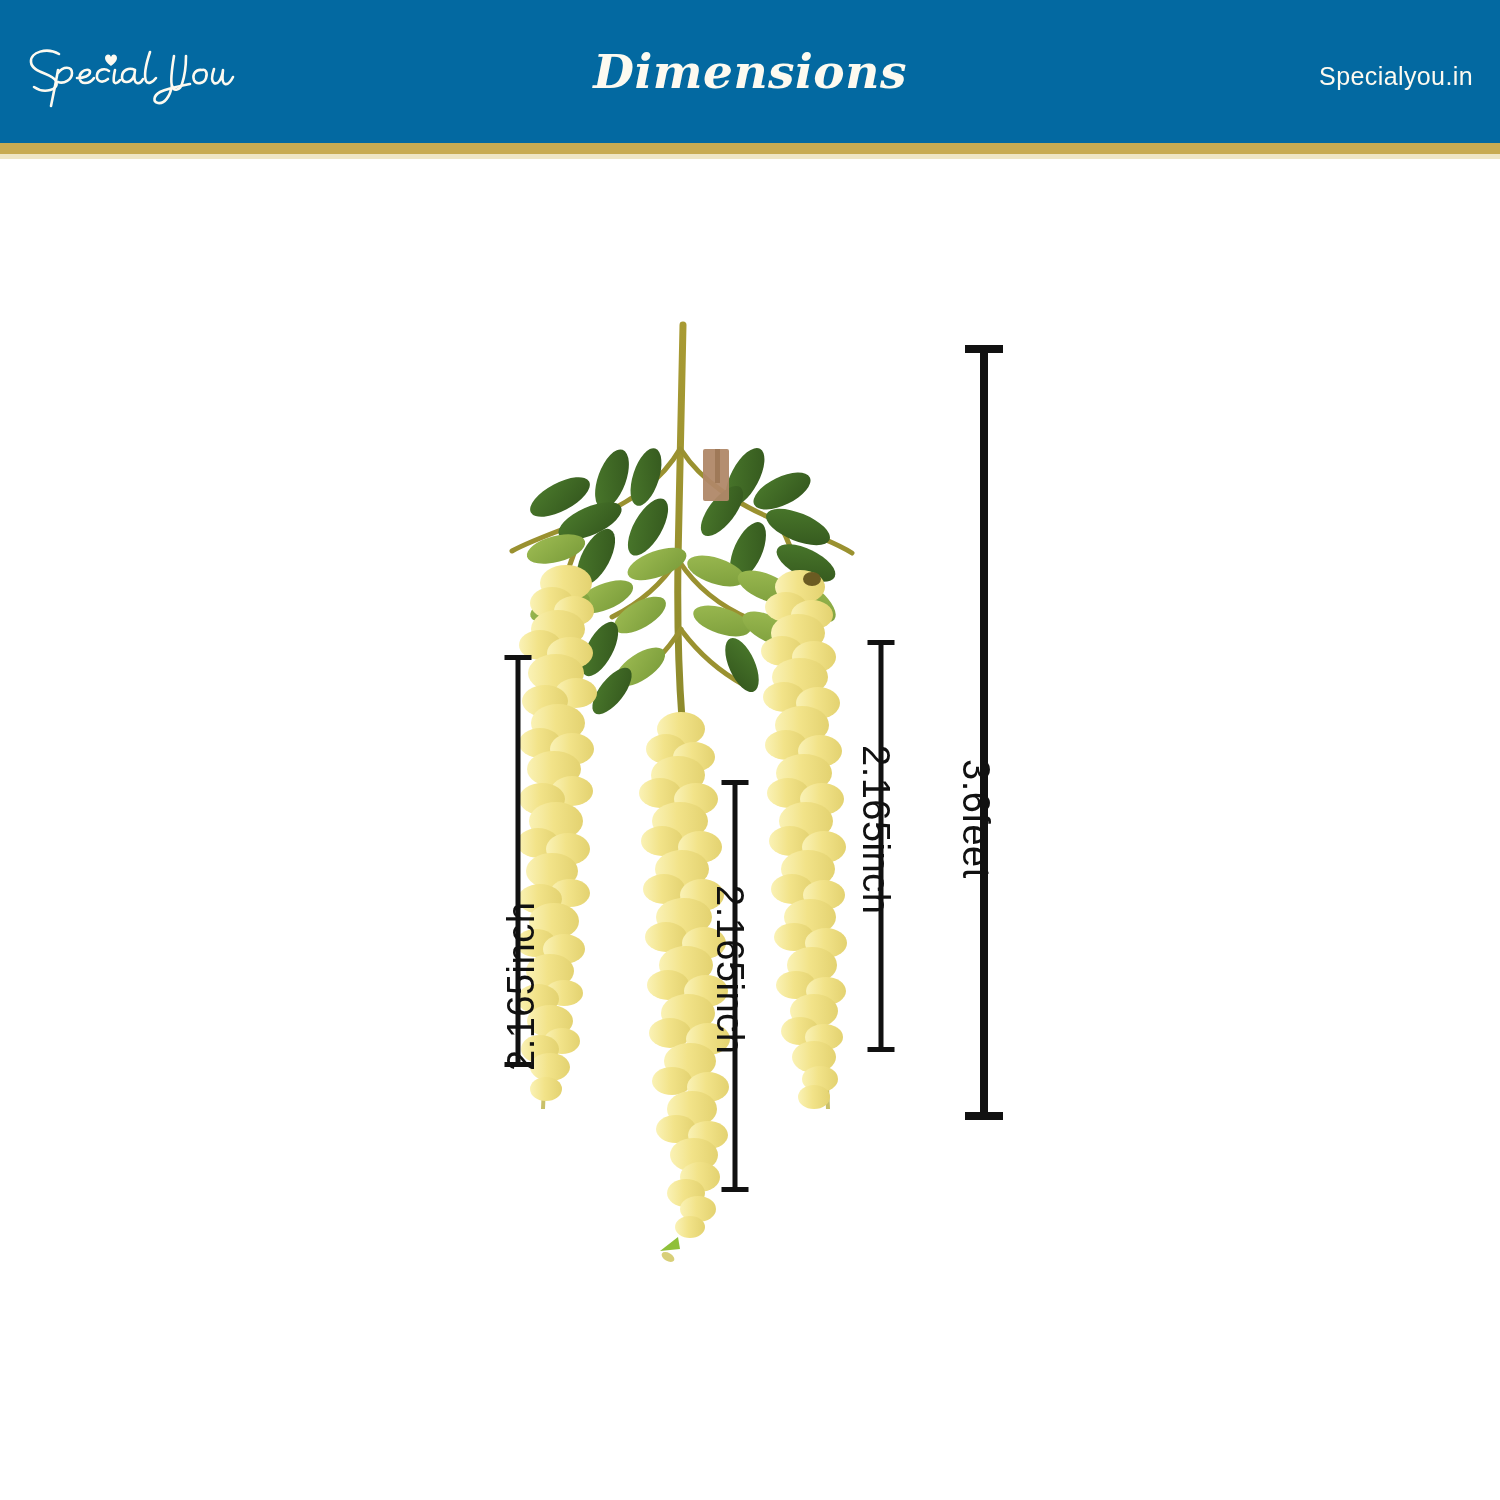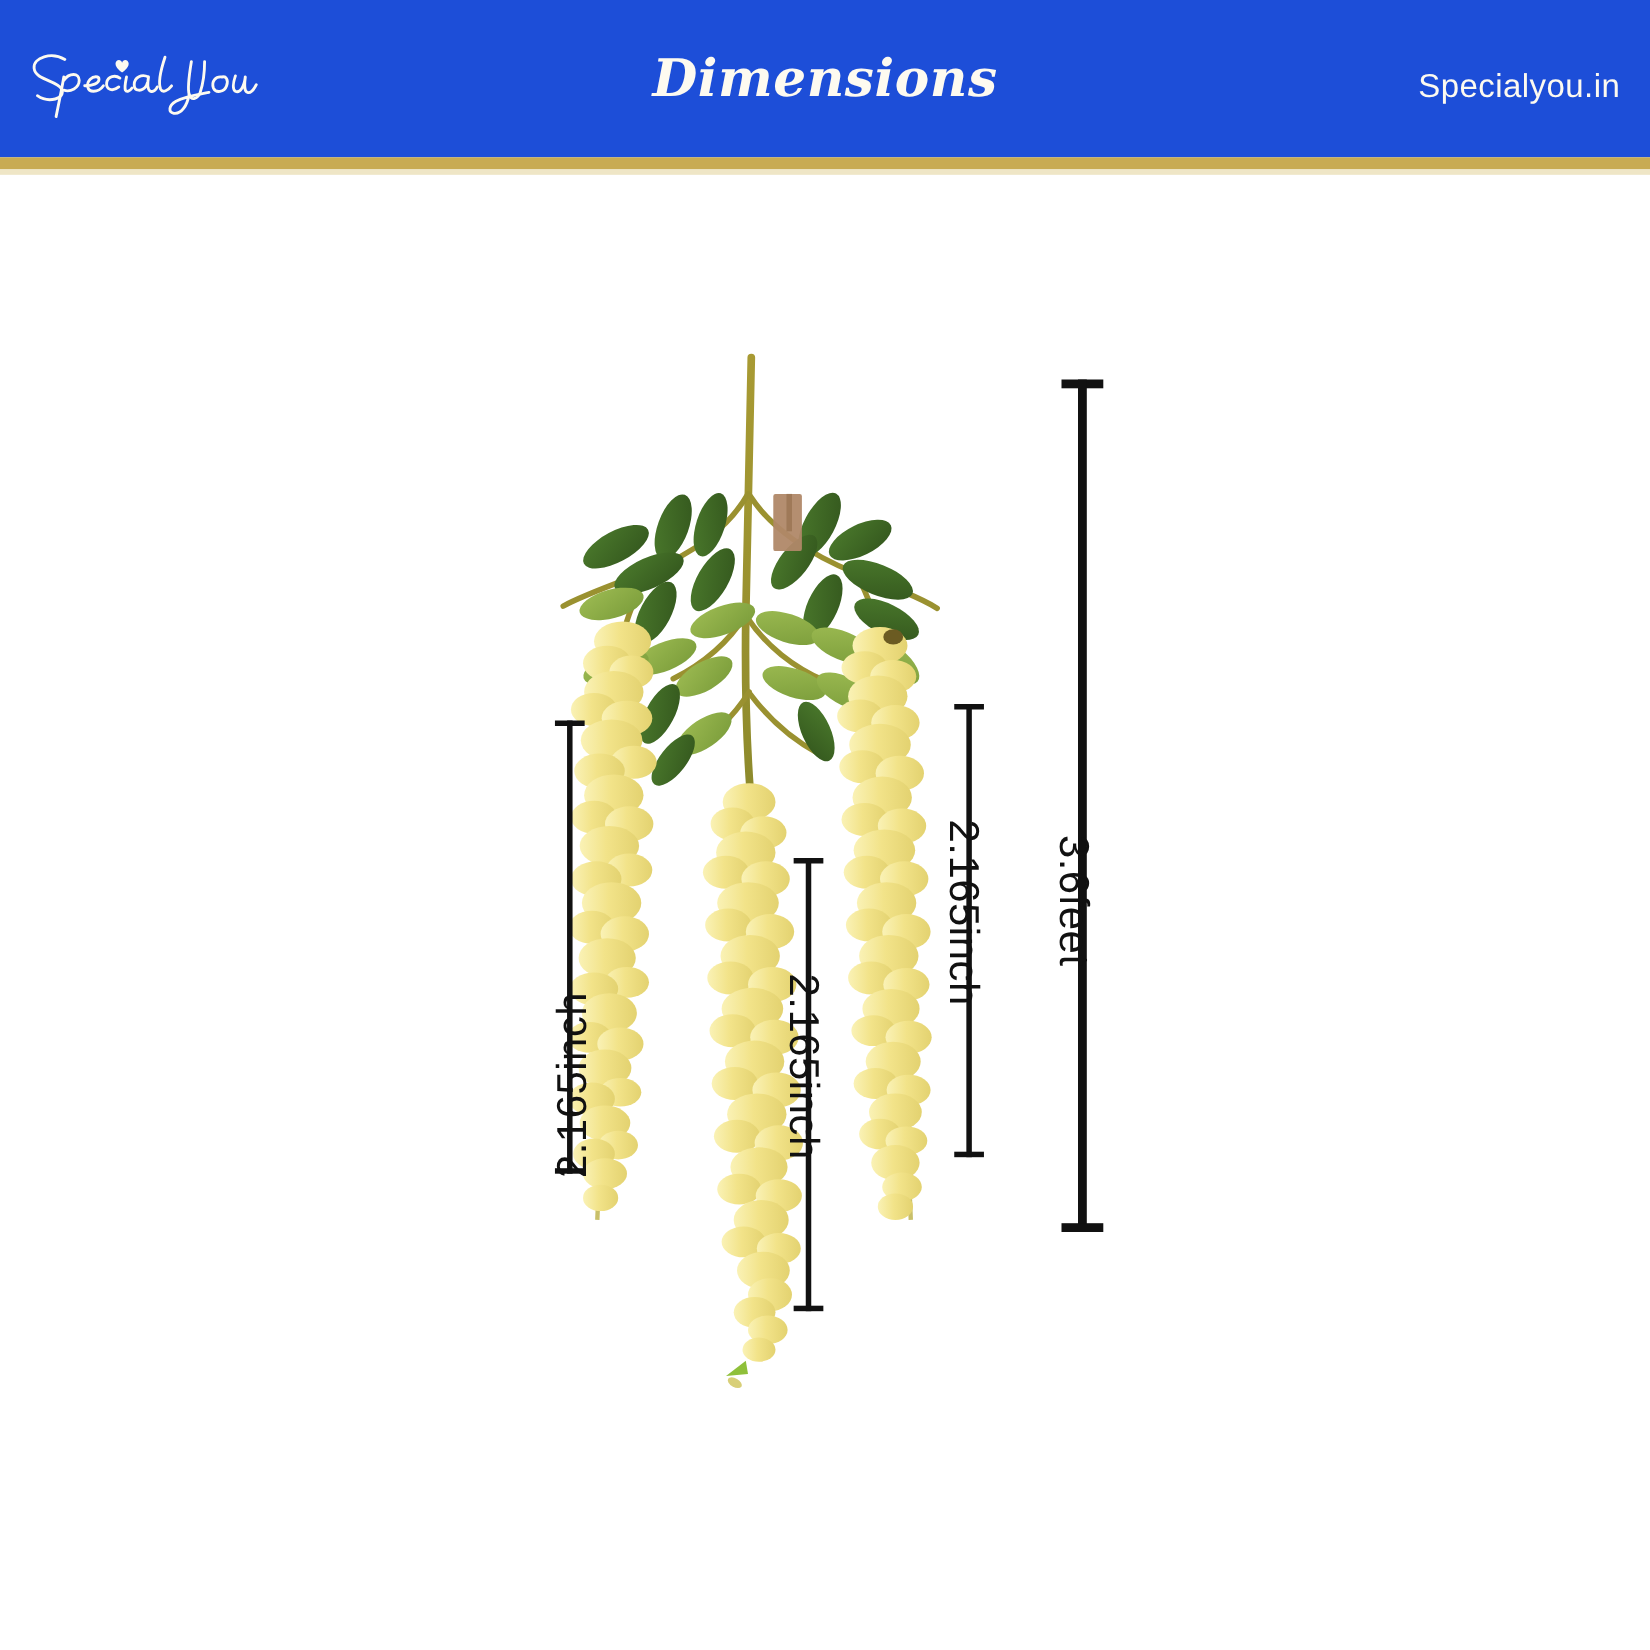--- a/index.html
+++ b/index.html
@@ -8,21 +8,21 @@
     width:1500px;height:1500px;
     background:#ffffff;
     font-family:"Liberation Sans", sans-serif;
     overflow:hidden;
     position:relative;
   }
 
   
   #header{
     position:absolute; left:0; top:0; width:1500px; height:143px;
-    background:#1d4ed8;
+    background:#0369a1;
     overflow:hidden;
   }
   #header-stripe{
     position:absolute; left:0; top:143px; width:1500px; height:11px;
     background:#c8ab53;
   }
   #header-stripe-lo{
     position:absolute; left:0; top:154px; width:1500px; height:5px;
     background:#efe6c6;
   }
@@ -34,21 +34,21 @@
     position:absolute; left:0; top:44px; width:1500px;
     text-align:center;
     font-family:"DejaVu Serif", serif;
     font-size:47px; font-weight:bold; font-style:italic;
     letter-spacing:0.5px;
     color:#fdfaf0;
   }
   #header-site{
     position:absolute; right:27px; top:62px;
     font-family:"Liberation Sans", sans-serif;
-    font-size:30px; font-weight:300; letter-spacing:0.4px;
+    font-size:25px; font-weight:300; letter-spacing:0.4px;
     color:#fdfaf0;
   }
 
   
   #canvas{
     position:absolute; left:0; top:159px; width:1500px; height:1341px;
     background:#ffffff;
   }
   #product{
     position:absolute; left:0; top:0; width:1500px; height:1341px;

